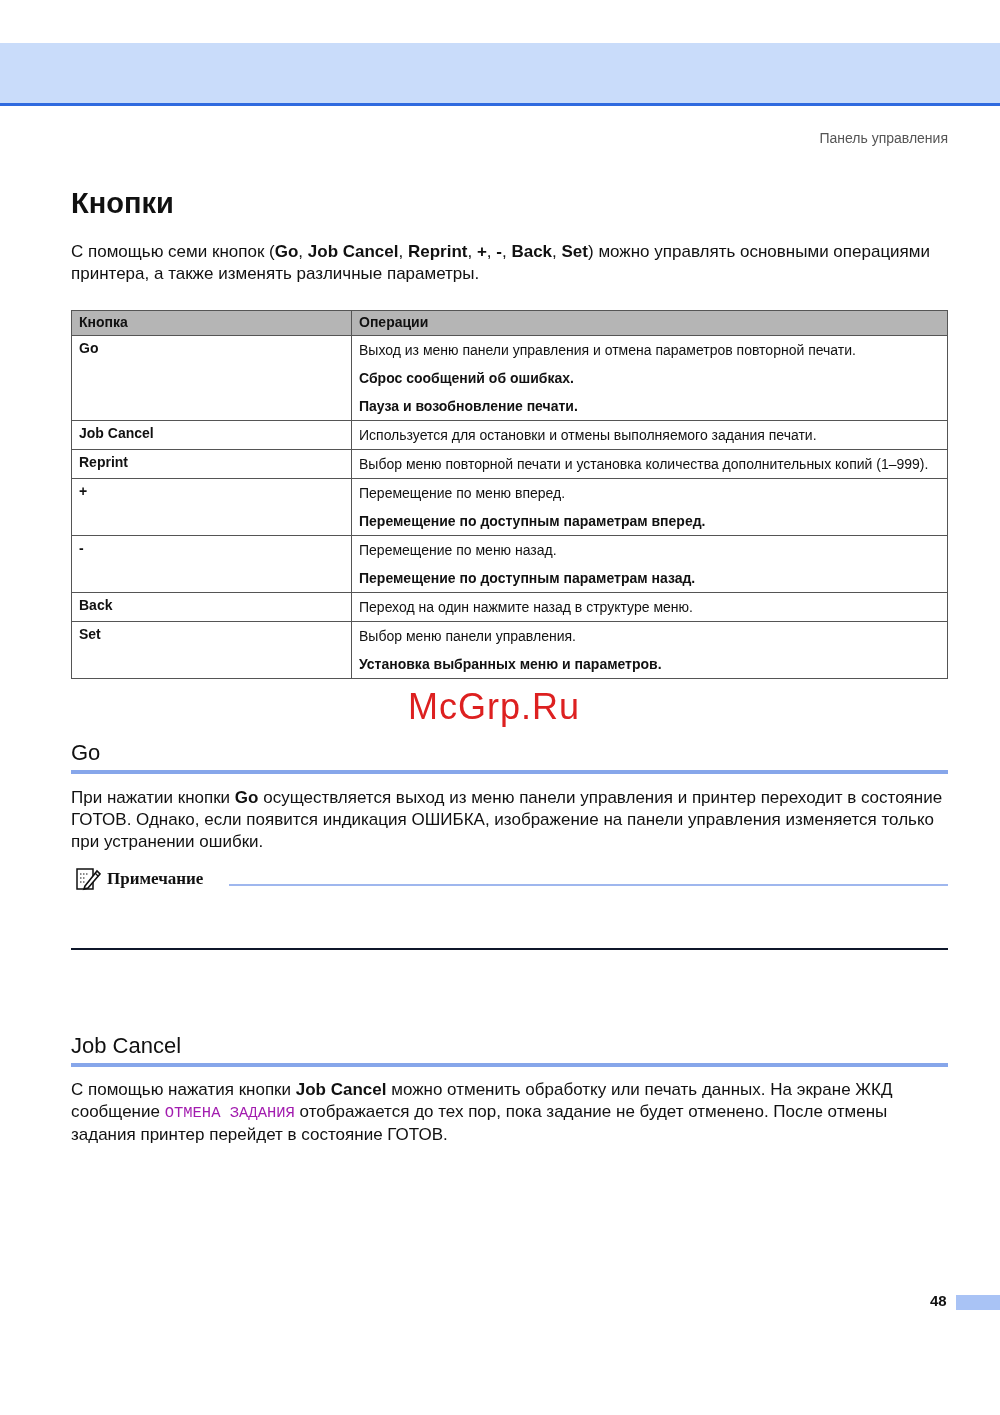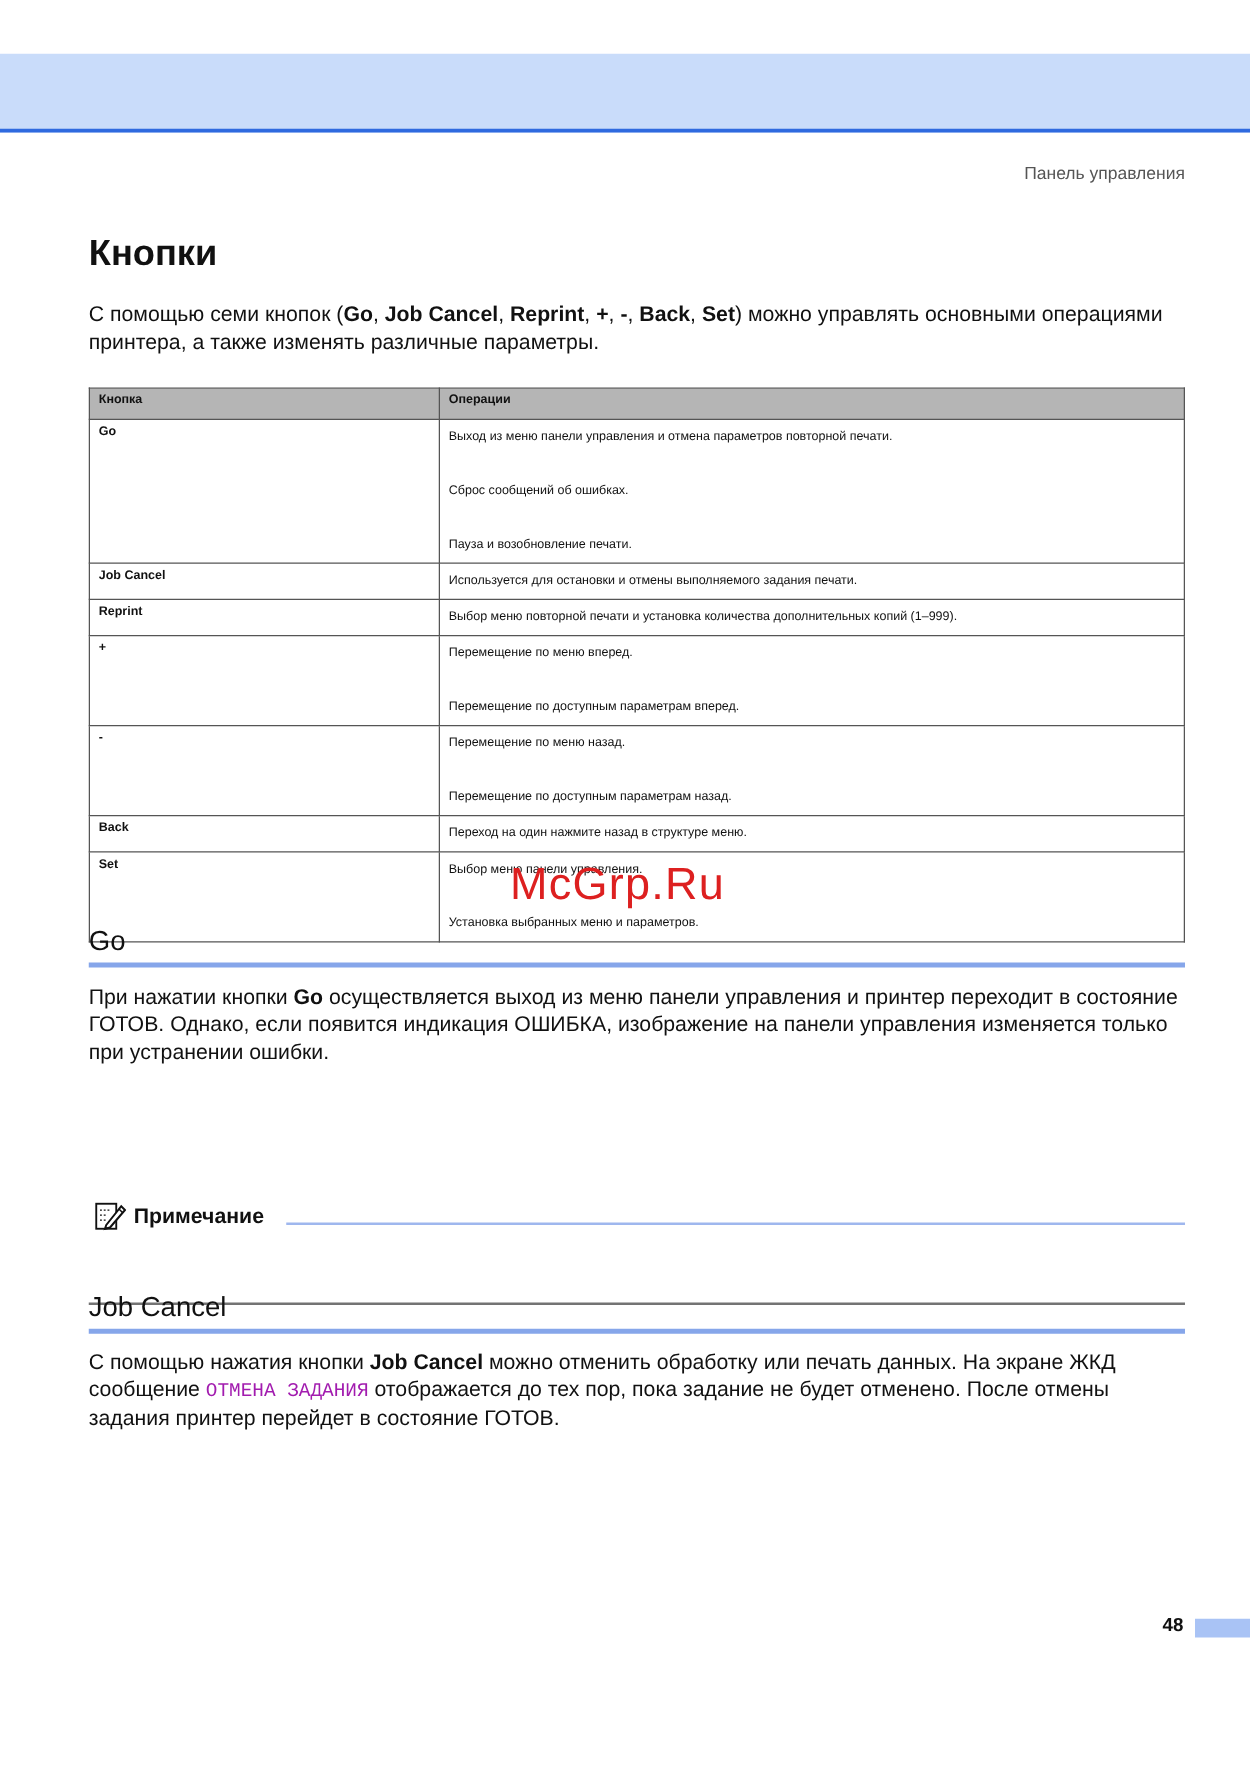--- a/index.html
+++ b/index.html
@@ -18,41 +18,42 @@
   .content { position: absolute; left: 71px; top: 0; width: 877px; }
   h1.page-title {
     position: absolute; top: 187px; left: 0; margin: 0;
     font-size: 29px; font-weight: bold; color: #111;
   }
   p { margin: 0; font-size: 17px; line-height: 22px; }
   b { font-weight: bold; }
   .intro { position: absolute; top: 241px; left: 0; width: 877px; }
   table.buttons {
     position: absolute; top: 310px; left: 0; width: 877px;
-    border-collapse: collapse; font-size: 10px;
+    border-collapse: collapse; font-size: 14px;
   }
   table.buttons th, table.buttons td {
     border: 1px solid #555; vertical-align: top; text-align: left;
     padding: 4px 7px 4px 7px;
   }
   table.buttons th { background: #b5b5b5; font-weight: bold; height: 17px; padding-top: 3px; padding-bottom: 4px; }
   table.buttons td.key { width: 265px; font-weight: bold; }
   table.buttons td .op { line-height: 20px; }
-  table.buttons td .op + .op { margin-top: 23px; }
+  table.buttons td .op + .op { margin-top: 8px; font-weight: bold; }
   .section-h {
     position: absolute; left: 0; width: 877px; margin: 0;
     font-size: 22px; font-weight: normal; color: #111;
     border-bottom: 4px solid #86a6ea; padding-bottom: 4px;
   }
   .section-block { position: absolute; left: 0; width: 877px; }
   .section-block p + p { margin-top: 8px; }
   .mono { font-family: "Liberation Mono", "DejaVu Sans Mono", monospace; color: #a21caf; font-size: 15.5px; }
   .note {
-    position: absolute; left: 0; top: 960px; width: 877px; height: 82px;
-    border-bottom: 2px solid #737373;
+    position: absolute; left: 0; top: 866px; width: 877px; height: 82px;
+    border-bottom: 2px solid #0f172a;
+    font-family: Liberation Serif, serif;
   }
   .note-head { position: absolute; left: 4px; top: 0; display: flex; align-items: center; }
   .note-icon { width: 26px; height: 26px; margin-right: 6px; }
   .note-title { font-weight: bold; font-size: 17px; }
   .note-line {
     position: absolute; left: 158px; top: 18px; width: 719px; height: 2px; background: #9fb7ee;
   }
   .note-body { position: absolute; left: 24px; top: 29px; width: 850px; }
   .watermark {
     position: absolute; left: 408px; top: 686px; font-size: 36px; 

